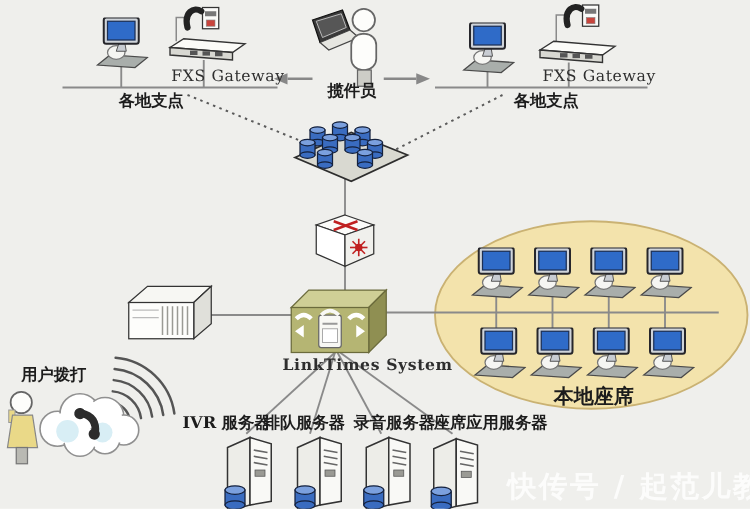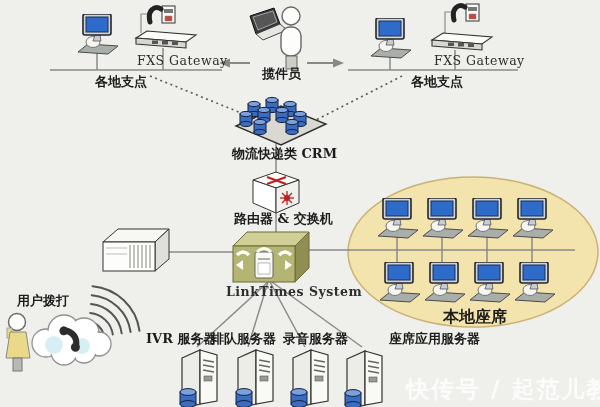--- a/index.html
+++ b/index.html
@@ -224,24 +224,22 @@
   <use href="#sym-ws" x="422" y="262" width="44" height="42"></use>
   <use href="#sym-ws" x="467" y="262" width="44" height="42"></use>
   <use href="#sym-ws" x="512" y="262" width="44" height="42"></use>
 </svg>
 
 <div class="lbl-en" style="left:137px;top:55px;">FXS Gateway</div>
 <div class="lbl" style="left:95px;top:75px;">各地支点</div>
 <div class="lbl" style="left:262px;top:67px;">揽件员</div>
 <div class="lbl-en" style="left:434px;top:55px;">FXS Gateway</div>
 <div class="lbl" style="left:411px;top:75px;">各地支点</div>
-<div class="lbl" style="left:232px;top:147px;">物流快递类 CRM</div>
-<div class="lbl" style="left:234px;top:212px;">路由器 &amp; 交换机</div>
 <div class="lbl-en" style="left:226px;top:286px;font-weight:bold;">LinkTimes System</div>
 <div class="lbl" style="left:17px;top:294px;">用户拨打</div>
 <div class="lbl" style="left:146px;top:332px;">IVR 服务器</div>
 <div class="lbl" style="left:211px;top:332px;text-align:right;">排队服务器</div>
 <div class="lbl" style="left:283px;top:332px;">录音服务器</div>
-<div class="lbl" style="left:347px;top:332px;padding-left:42px;">座席应用服务器</div>
+<div class="lbl" style="left:347px;top:332px;">座席应用服务器</div>
 <div class="lbl" style="left:443px;top:309px;font-size:16px;">本地座席</div>
 <div class="watermark">快传号 / 起范儿教练</div>
 
 </div>
 
 </body></html>

